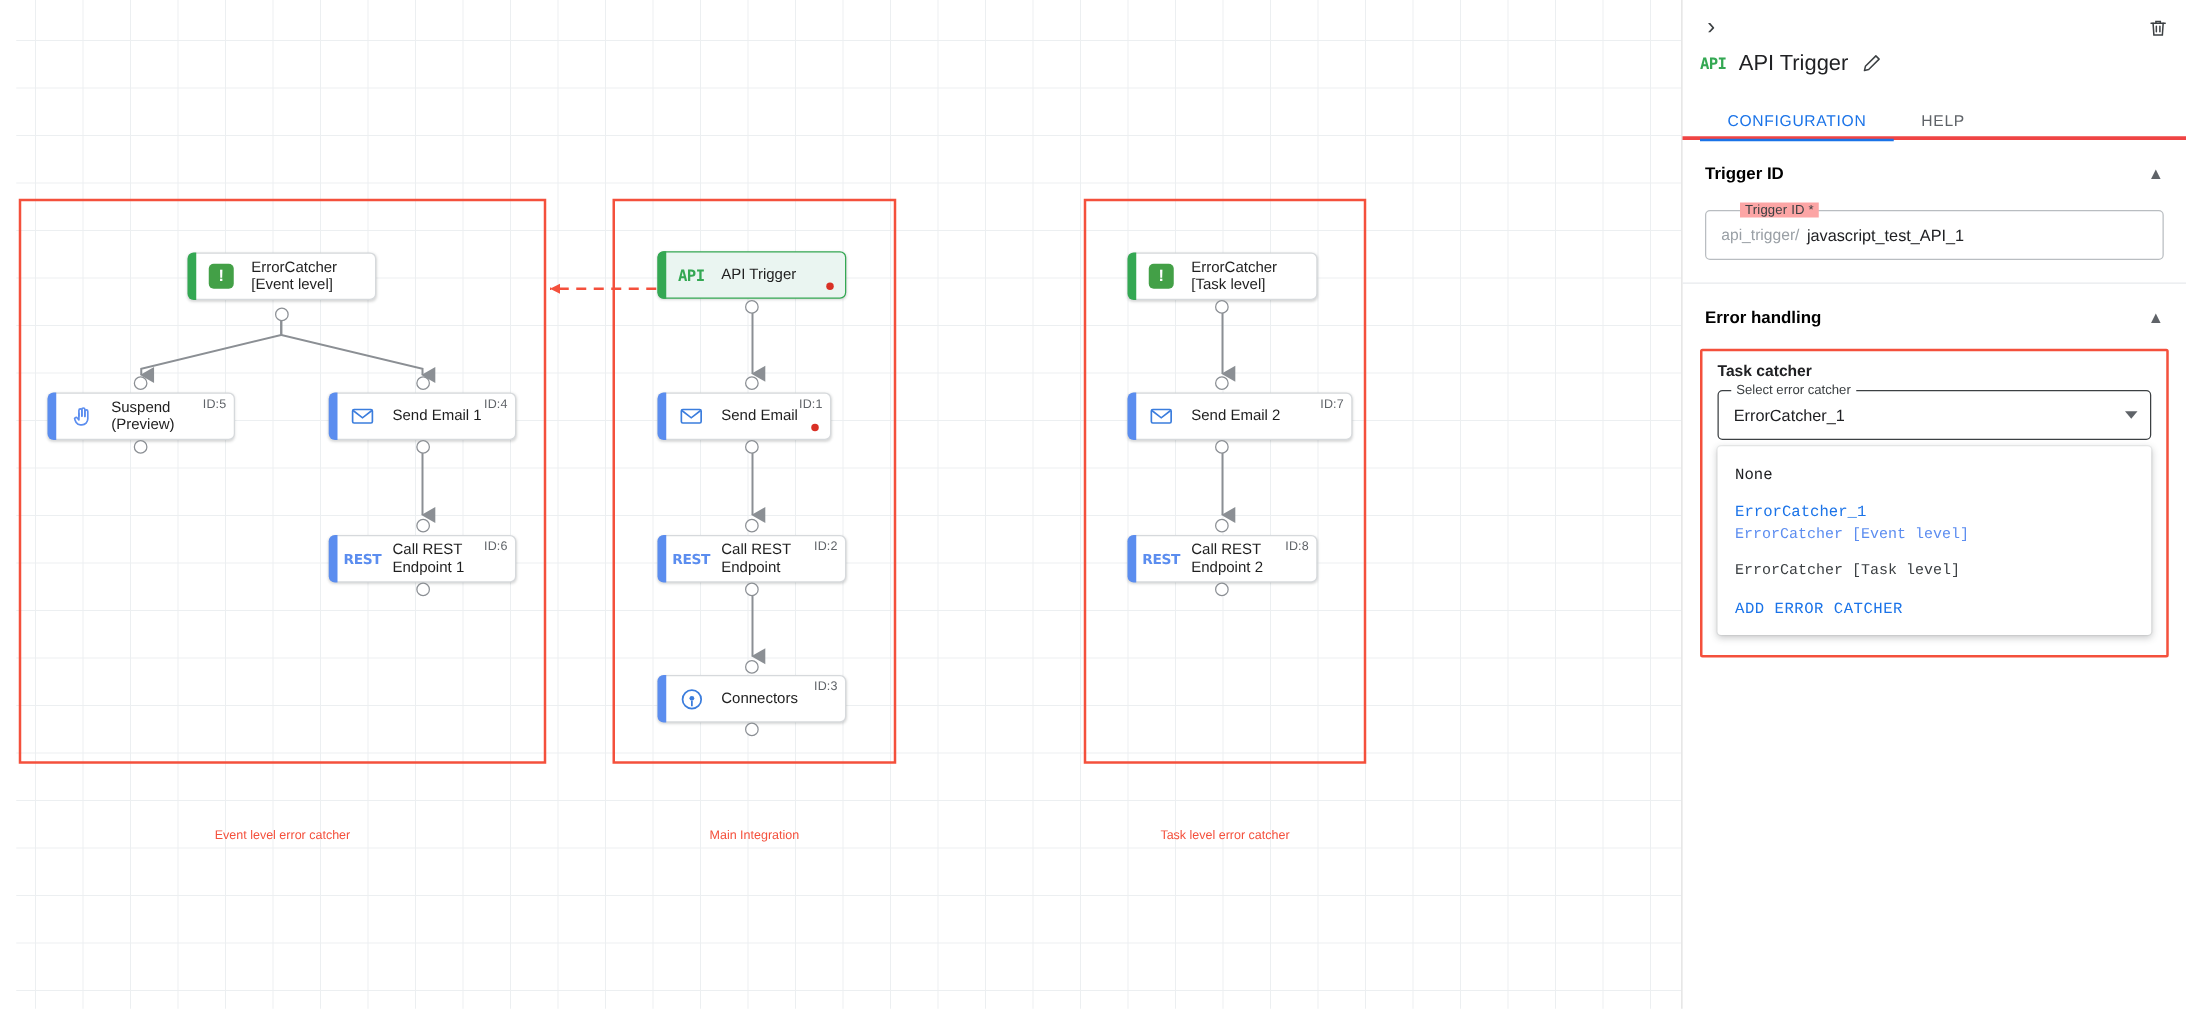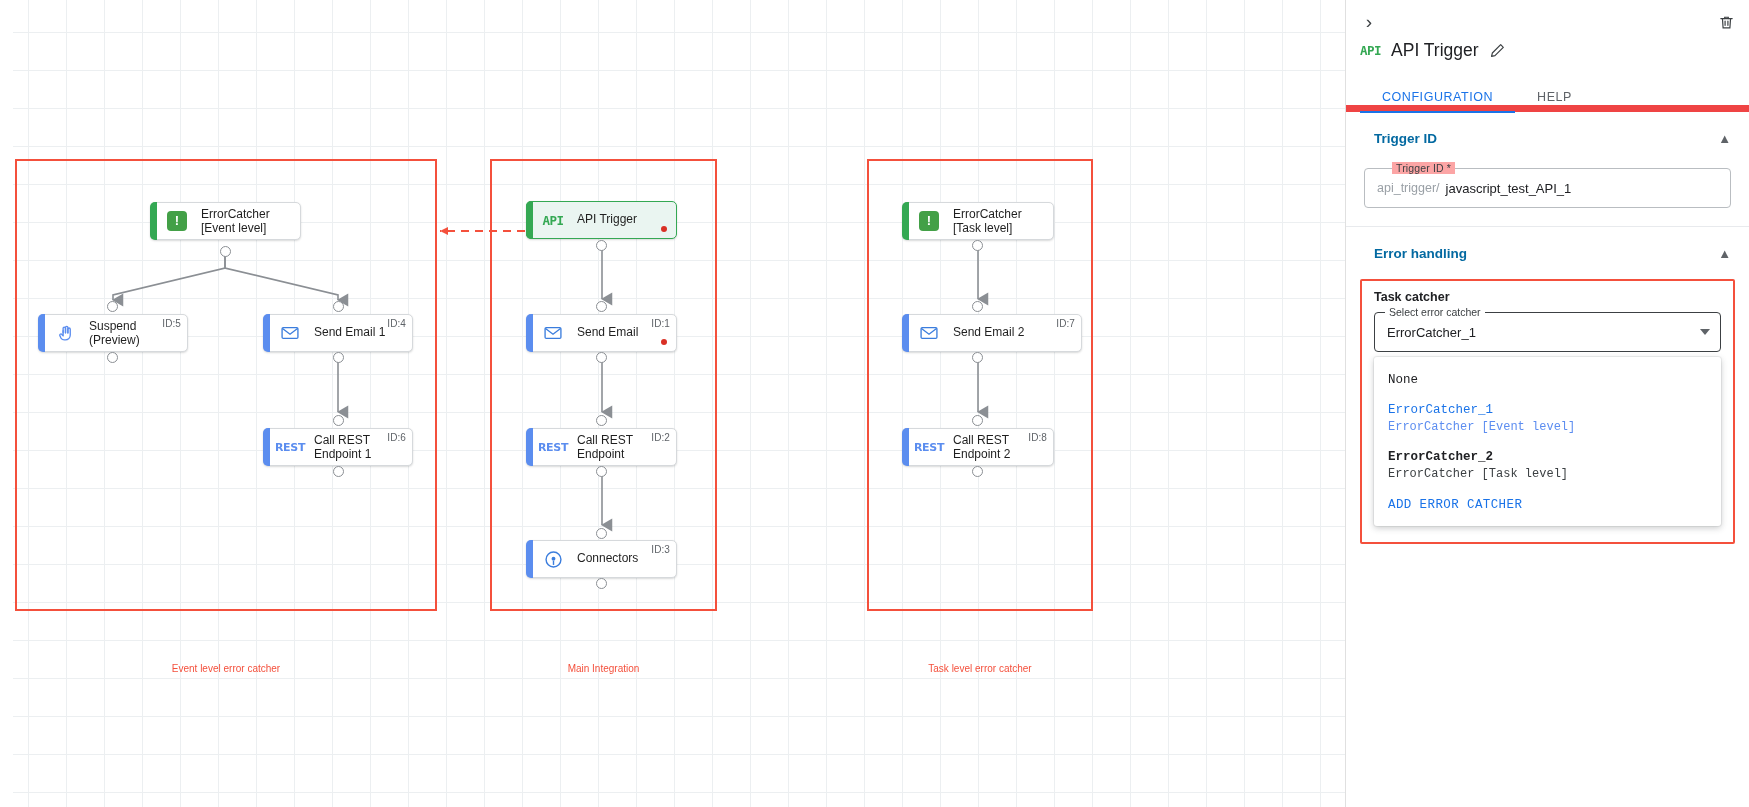--- a/index.html
+++ b/index.html
@@ -106,39 +106,39 @@
     position:absolute; right:10px; top:9px; width:26px; height:26px;
     display:flex; align-items:center; justify-content:center; cursor:pointer;
   }
   .panel-title-row{
     position:absolute; left:14px; top:40px; display:flex; align-items:center; gap:10px;
   }
   .panel-title-row .ptitle{ font-size:17.5px; color:#202124; font-weight:400; }
   .pencil{ width:17px; height:17px; display:inline-flex; cursor:pointer; }
 
   .tabs{
-    position:relative; height:30px; border-bottom:7px solid #ef4444;
+    position:relative; height:30px; border-bottom:3px solid #ef4444;
     padding-left:14px; display:flex; gap:0;
   }
   .tab{
     position:relative; height:30px; padding:0 22px;
     display:flex; align-items:center; justify-content:center;
     font-size:12.5px; letter-spacing:.55px; color:#5f6368; cursor:pointer;
   }
   .tab.active{ color:#1a73e8; font-weight:500; }
   .tab.active::after{
     content:""; position:absolute; left:0; right:0; bottom:-1px; height:2.5px; background:#1a73e8;
   }
 
   .section{ position:relative; padding:0 18px; }
   .section-head{
     display:flex; align-items:center; justify-content:space-between;
     height:52px; cursor:pointer;
   }
-  .section-head .stitle{ font-size:13.5px; font-weight:700; color:#0369a1;margin-left:10px; }
+  .section-head .stitle{ font-size:13.5px; font-weight:700; color:#000000; }
   .caret{ color:#5f6368; font-size:13px; }
   .divider{ height:1px; background:#e8eaed; margin:0 0 0 0; }
 
   
   .tf{
     position:relative; height:40px; border:1px solid #b9bdc1; border-radius:4px;
     display:flex; align-items:center; padding:0 12px; margin-top:4px; background:#fff;
   }
   .tf-legend{
     position:absolute; left:27px; top:-7px; background:#fca5a5; padding:0 4px;
@@ -291,21 +291,21 @@
 
     <div class="node trigger" style="left:526px; top:201px; width:151px;">
       <div class="accent"></div>
       <div class="nicon">
           <span class="ico-api">API</span>
         </div>
       <div class="nlabel">API Trigger</div>
       <div class="ndot"></div>
     </div>
 
-    <div class="node" style="left:526px; top:314px; width:151px;">
+    <div class="node" style="left:526px; top:314px; width:139px;">
       <div class="accent"></div>
       <div class="nicon">
         <svg width="20" height="20" viewBox="0 0 24 24" fill="none" stroke="#3b7ddd" stroke-width="1.6">
           <rect x="2.5" y="5.5" width="19" height="13" rx="1.4"></rect>
           <path d="M3 6.5l9 7 9-7"></path>
         </svg>
       </div>
       <div class="nlabel">Send Email</div>
       <div class="nid">ID:1</div>
       <div class="ndot"></div>
@@ -431,21 +431,20 @@
 
         <div class="menu">
           <div class="mi">
             <div class="m1">None</div>
           </div>
           <div class="mi sel">
             <div class="m1">ErrorCatcher_1</div>
             <div class="m2">ErrorCatcher [Event level]</div>
           </div>
           <div class="mi bold">
-            <div class="m1">ErrorCatcher_2</div>
             <div class="m2">ErrorCatcher [Task level]</div>
           </div>
           <div class="mi-action">ADD ERROR CATCHER</div>
         </div>
       </div>
     </div>
 
   </div>
 </div>
 

